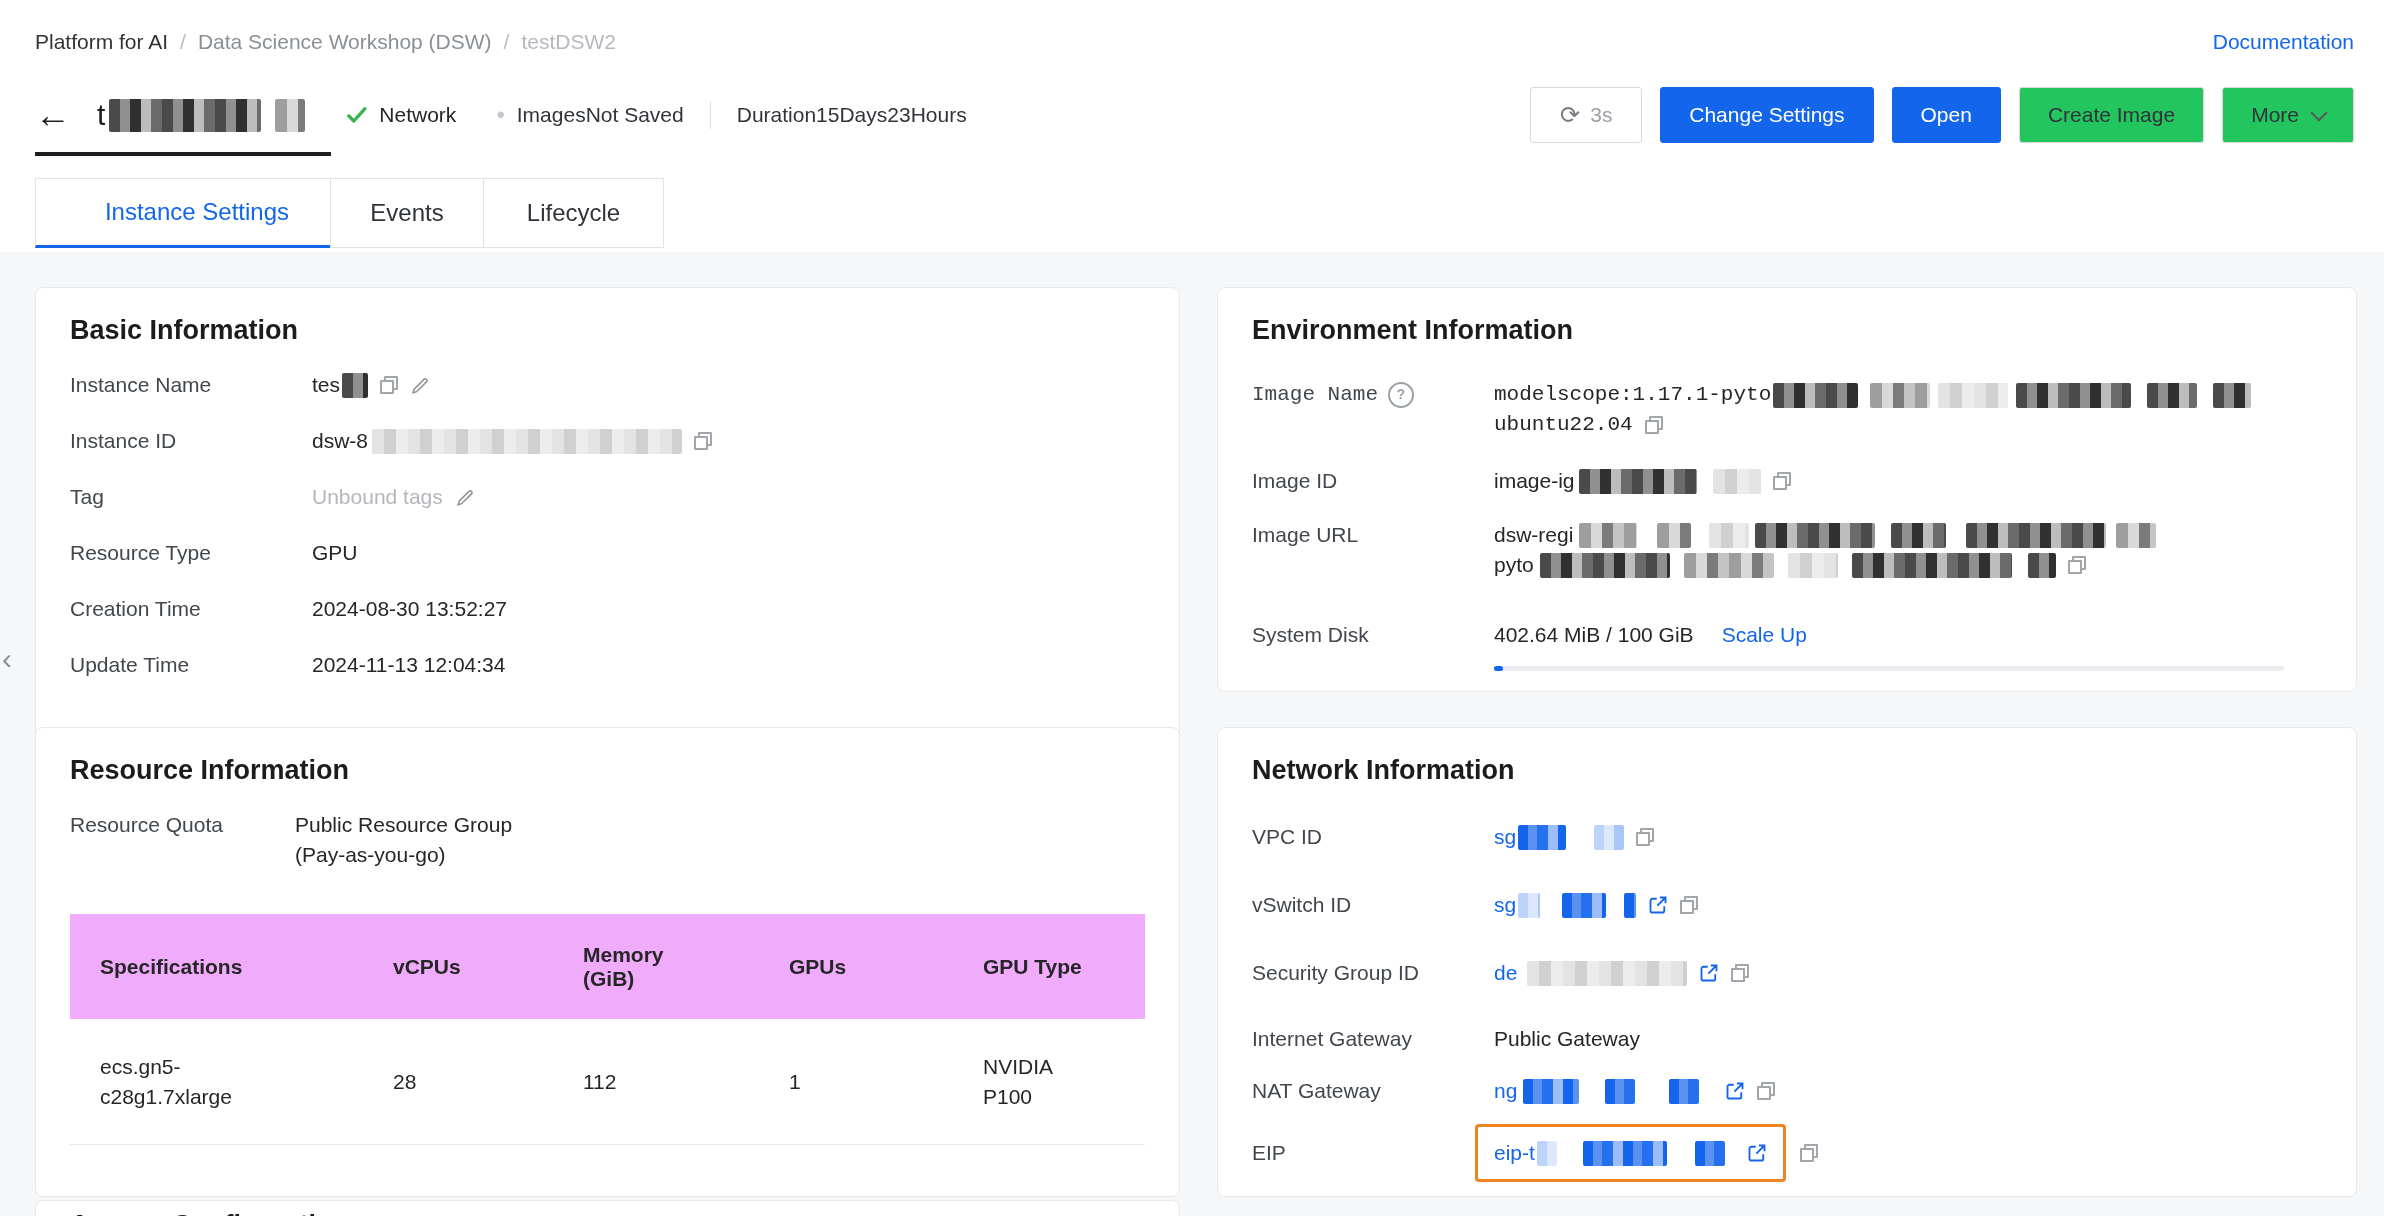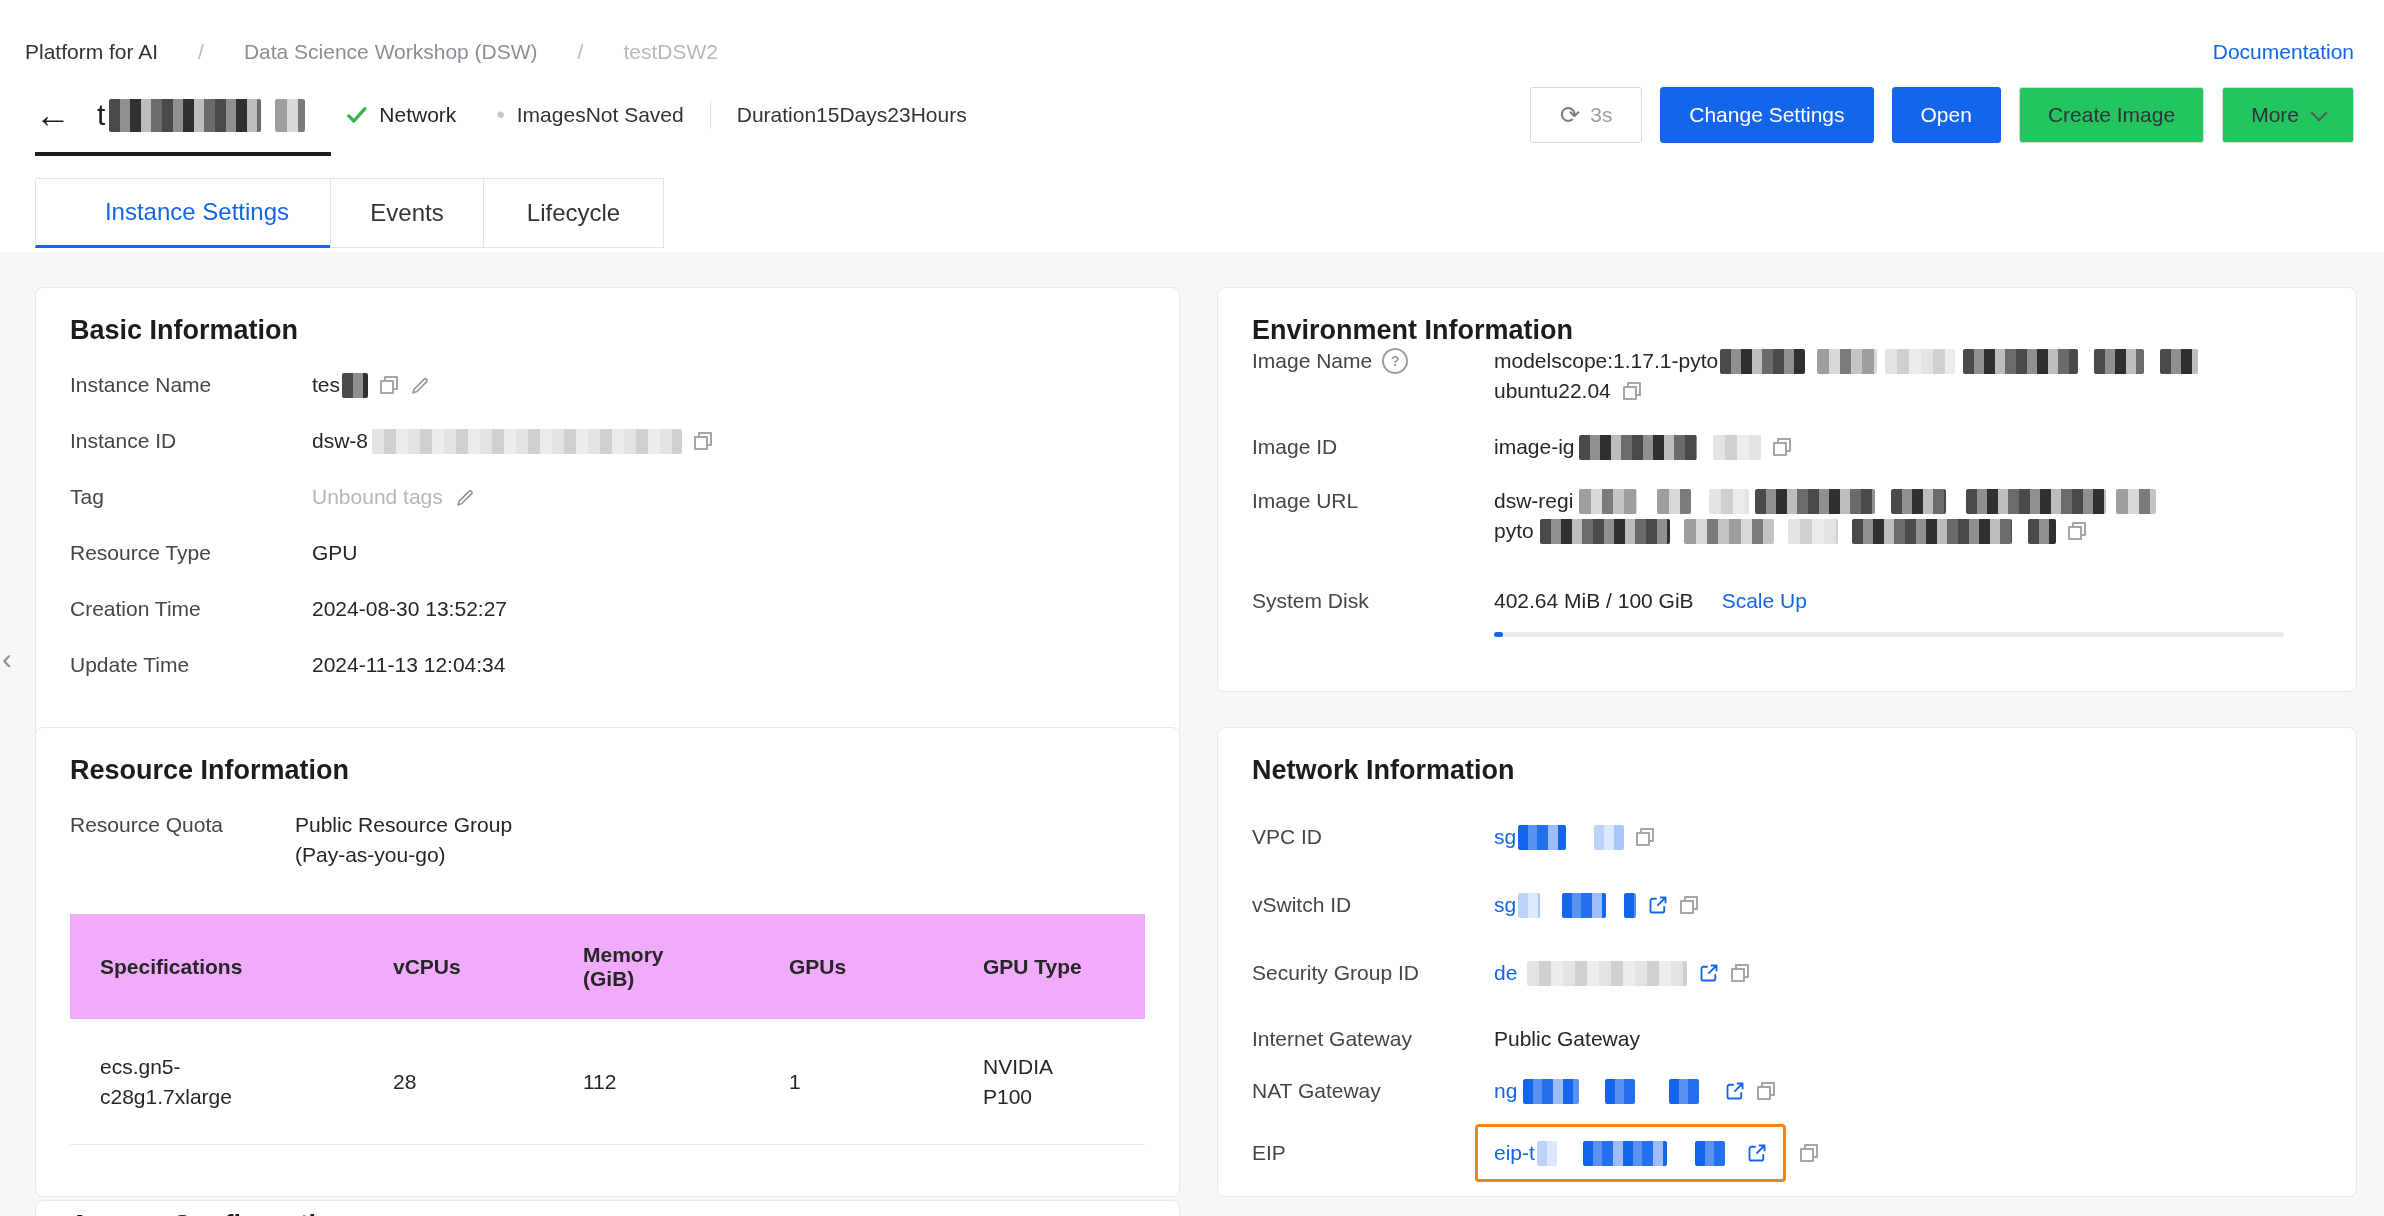--- a/index.html
+++ b/index.html
@@ -4,21 +4,21 @@
 <style>
   html,body{margin:0;padding:0;}
   body{
     width:2384px;height:1216px;position:relative;overflow:hidden;
     background:#ffffff;
     font-family:"Liberation Sans","DejaVu Sans",sans-serif;
     font-size:21px;color:#262626;
     -webkit-font-smoothing:antialiased;
   }
   
-  .topbar{position:absolute;left:25px;right:30px;top:30px;height:34px;display:flex;align-items:flex-end;gap:28px;}
+  .topbar{position:absolute;left:35px;right:30px;top:30px;height:34px;display:flex;align-items:flex-start;}
   .crumb-first{color:#333;}
   .crumb-sep{color:#b8bcc2;margin:0 12px;}
   .crumb-mid{color:#8a8f96;}
   .crumb-last{color:#b5b9bf;}
   .doc-link{margin-left:auto;color:#1366ec;cursor:pointer;}
   
   .header-row{position:absolute;left:35px;right:30px;top:82px;height:66px;display:flex;align-items:center;}
   .back-arrow{font-size:36px;font-weight:bold;color:#1f1f1f;margin-right:26px;cursor:pointer;line-height:1;}
   .inst-title{font-size:30px;font-weight:500;color:#1f1f1f;}
   .status-group{display:flex;align-items:center;margin-left:40px;gap:10px;}
@@ -204,21 +204,21 @@
     <div class="lab">Update Time</div>
     <div class="val">
         <span>2024-11-13 12:04:34</span>
       </div>
   </div>
 </div>
 
 <div class="card" style="left:1217px;top:287px;width:1140px;height:405px;">
   <div class="card-title">Environment Information</div>
 
-  <div class="irow" style="">
+  <div class="irow" style="margin-top:34px;font-family:Liberation Mono, monospace;">
     <div class="lab" style="display:flex;align-items:center;">
       <span>Image Name</span>
       <span class="ic-q">?</span>
     </div>
     <div class="val-col">
       <div class="val-line">
         <span>modelscope:1.17.1-pyto</span>
         <span class="mz mz-g" style="width:85px;margin-left:2px;"></span>
         <span class="mz mz-g2" style="width:60px;margin-left:12px;"></span>
         <span class="mz mz-gl" style="width:70px;margin-left:8px;"></span>

